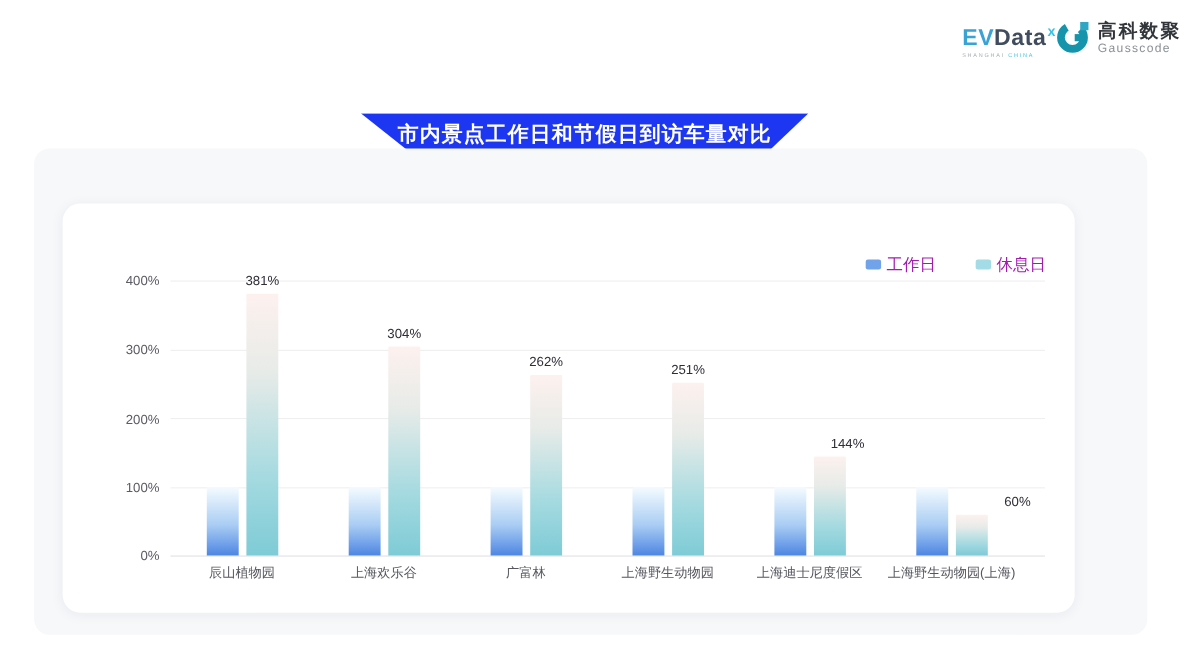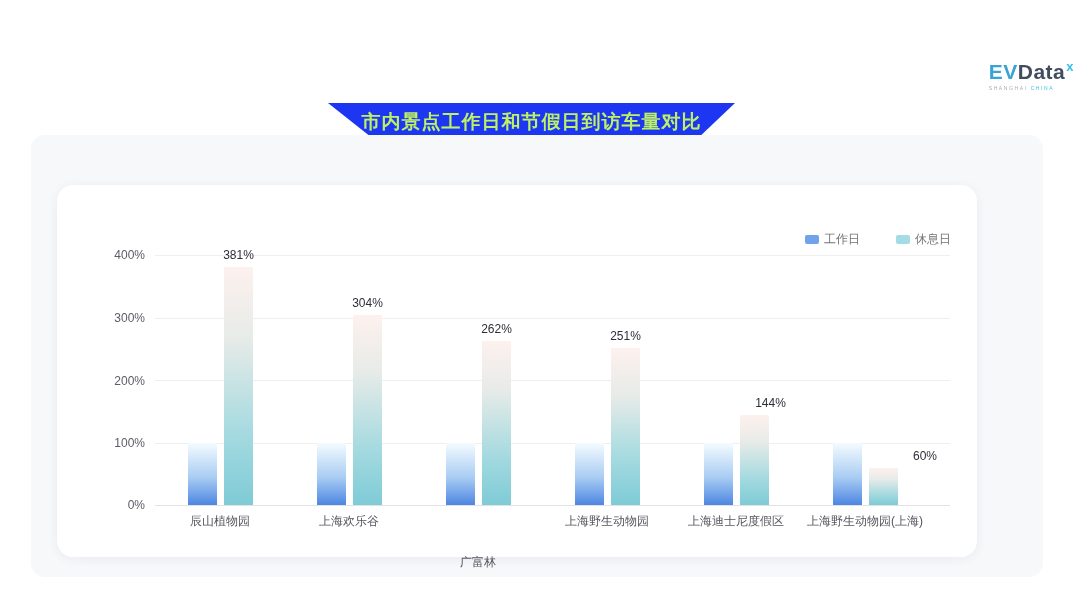--- a/index.html
+++ b/index.html
@@ -1,47 +1,47 @@
 <!DOCTYPE html>
 <html><head>
 <meta charset="utf-8">
 <style>
   * { margin: 0; padding: 0; box-sizing: border-box; }
   html, body { width: 1080px; height: 608px; background: #ffffff; overflow: hidden;
     font-family: "Liberation Sans", "DejaVu Sans", sans-serif; }
   .page { position: relative; width: 1080px; height: 608px; background: #ffffff; }
 
   
-  .logos { position: absolute; top: 16px; right: 6px; display: flex; align-items: center; gap: 0; margin-top: 40px; }
+  .logos { position: absolute; top: 16px; right: 6px; display: flex; align-items: center; gap: 0; }
   .evdata { display: flex; flex-direction: column; align-items: flex-start; }
   .evdata-row { font-weight: 700; font-size: 21px; letter-spacing: 0.5px; line-height: 22px; }
   .evdata-ev { color: #3aa3d6; }
   .evdata-data { color: #414d5e; }
   .evdata-sup { color: #37c1e6; font-size: 13px; vertical-align: super; font-weight: 700; margin-left: 1px; }
   .evdata-sub { font-size: 5px; letter-spacing: 1.6px; color: #a6aeb6; margin-top: 2px; }
   .evdata-sub .cyan { color: #45c4e4; }
   .gclogo { display: flex; align-items: center; gap: 6px; }
   .gc-text .gc-cn { font-size: 17px; font-weight: 700; color: #32363b; letter-spacing: 2px; line-height: 18px; }
   .gc-text .gc-en { font-size: 11px; color: #8a9096; letter-spacing: 1.2px; line-height: 13px; }
 
   
   .banner { position: absolute; left: 328px; top: 103px; width: 407px; height: 38px;
     clip-path: polygon(0 0, 100% 0, calc(100% - 40px) 100%, 48px 100%);
     display: flex; align-items: center; justify-content: center; }
-  .banner span { color: #bef264; font-size: 19px; font-weight: 700; letter-spacing: 1px; }
+  .banner span { color: #ffffff; font-size: 19px; font-weight: 700; letter-spacing: 1px; }
 
   
   .panel { position: absolute; left: 31px; top: 135px; width: 1012px; height: 442px;
     background: #f7f8fa; border-radius: 14px; }
   .card { position: absolute; left: 57px; top: 185px; width: 920px; height: 372px;
     background: #ffffff; border-radius: 16px; box-shadow: 0 2px 12px rgba(30,40,60,0.06); }
 
   
   .legend { position: absolute; top: 46px; right: 26px; display: flex; gap: 16px; align-items: center; }
-  .legend-item { display: flex; align-items: center; gap: 5px; font-size: 12px; color: #737373; cursor: pointer; padding-left: 20px; }
+  .legend-item { display: flex; align-items: center; gap: 5px; font-size: 15px; color: #a21caf; cursor: pointer; padding-left: 20px; }
   .legend-swatch { width: 14px; height: 9px; border-radius: 2px; display: inline-block; }
 
   
   .plot { position: absolute; left: 98px; top: 70px; width: 795px; height: 250px; }
   .gridline { position: absolute; left: 0; width: 795px; height: 1px; background: #efefef; }
   .axisline { background: #e2e2e4; }
   .ytick { position: absolute; left: -70px; width: 60px; text-align: right; font-size: 12px;
     color: #5c5c66; transform: translateY(-50%); }
   .bar { position: absolute; bottom: 0; width: 29px; border-radius: 1px 1px 0 0; }
   .vlabel { position: absolute; transform: translateX(-50%); font-size: 12px; color: #2e2e38; white-space: nowrap; }
@@ -50,20 +50,33 @@
 </style>
 </head>
 <body>
 
 <div class="page">
 
   <div class="logos">
     <div class="evdata">
       <div class="evdata-row"><span class="evdata-ev">EV</span><span class="evdata-data">Data</span><span class="evdata-sup">x</span></div>
       <div class="evdata-sub"><span>SHANGHAI</span> <span class="cyan">CHINA</span></div>
+    </div>
+    <div class="gclogo">
+      <span>
+        <svg width="32" height="34" viewBox="0 0 32 34">
+          <circle cx="15" cy="18" r="10.5" fill="none" stroke="#1694ac" stroke-width="7" stroke-dasharray="52 14" transform="rotate(-45 15 18)"></circle>
+          <rect x="22" y="4" width="7.5" height="7.5" fill="#2fa7c4"></rect>
+          <rect x="17" y="15" width="9" height="6.5" fill="#1694ac"></rect>
+        </svg>
+      </span>
+      <div class="gc-text">
+        <div class="gc-cn">高科数聚</div>
+        <div class="gc-en">Gausscode</div>
+      </div>
     </div>
   </div>
 
   <div class="banner" id="banner" style="background: rgb(28, 54, 242);">
     <span>市内景点工作日和节假日到访车量对比</span>
   </div>
 
   <div class="panel"></div>
 
   <div class="card">
@@ -92,21 +105,21 @@
         <div class="bar" style="left: 69px; height: 238.125px; background: linear-gradient(rgb(253, 241, 238) 0%, rgb(231, 235, 232) 30%, rgb(165, 218, 224) 70%, rgb(126, 203, 214) 100%);"></div>
         <div class="vlabel" style="left: 83.5px; bottom: 243.125px;">381%</div>
         <div class="xtick" style="left: 65px; text-align: center;">辰山植物园</div>
         <div class="bar" style="left: 162px; height: 62.5px; background: linear-gradient(rgb(244, 251, 255) 0%, rgb(170, 205, 243) 55%, rgb(77, 134, 226) 100%);"></div>
         <div class="bar" style="left: 198px; height: 190px; background: linear-gradient(rgb(253, 241, 238) 0%, rgb(231, 235, 232) 30%, rgb(165, 218, 224) 70%, rgb(126, 203, 214) 100%);"></div>
         <div class="vlabel" style="left: 212.5px; bottom: 195px;">304%</div>
         <div class="xtick" style="left: 194px;">上海欢乐谷</div>
         <div class="bar" style="left: 291px; height: 62.5px; background: linear-gradient(rgb(244, 251, 255) 0%, rgb(170, 205, 243) 55%, rgb(77, 134, 226) 100%);"></div>
         <div class="bar" style="left: 327px; height: 163.75px; background: linear-gradient(rgb(253, 241, 238) 0%, rgb(231, 235, 232) 30%, rgb(165, 218, 224) 70%, rgb(126, 203, 214) 100%);"></div>
         <div class="vlabel" style="left: 341.5px; bottom: 168.75px;">262%</div>
-        <div class="xtick" style="left: 323px; margin-top: 41px;">广富林</div>
+        <div class="xtick" style="left: 323px;">广富林</div>
         <div class="bar" style="left: 420px; height: 62.5px; background: linear-gradient(rgb(244, 251, 255) 0%, rgb(170, 205, 243) 55%, rgb(77, 134, 226) 100%);"></div>
         <div class="bar" style="left: 456px; height: 156.875px; background: linear-gradient(rgb(253, 241, 238) 0%, rgb(231, 235, 232) 30%, rgb(165, 218, 224) 70%, rgb(126, 203, 214) 100%);"></div>
         <div class="vlabel" style="left: 470.5px; bottom: 161.875px;">251%</div>
         <div class="xtick" style="left: 452px;">上海野生动物园</div>
         <div class="bar" style="left: 549px; height: 62.5px; background: linear-gradient(rgb(244, 251, 255) 0%, rgb(170, 205, 243) 55%, rgb(77, 134, 226) 100%);"></div>
         <div class="bar" style="left: 585px; height: 90px; background: linear-gradient(rgb(253, 241, 238) 0%, rgb(231, 235, 232) 30%, rgb(165, 218, 224) 70%, rgb(126, 203, 214) 100%);"></div>
         <div class="vlabel" style="left: 599.5px; bottom: 95px; margin-left: 16px;">144%</div>
         <div class="xtick" style="left: 581px;">上海迪士尼度假区</div>
         <div class="bar" style="left: 678px; height: 62.5px; background: linear-gradient(rgb(244, 251, 255) 0%, rgb(170, 205, 243) 55%, rgb(77, 134, 226) 100%);"></div>
         <div class="bar" style="left: 714px; height: 37.5px; background: linear-gradient(rgb(253, 241, 238) 0%, rgb(231, 235, 232) 30%, rgb(165, 218, 224) 70%, rgb(126, 203, 214) 100%);"></div>

